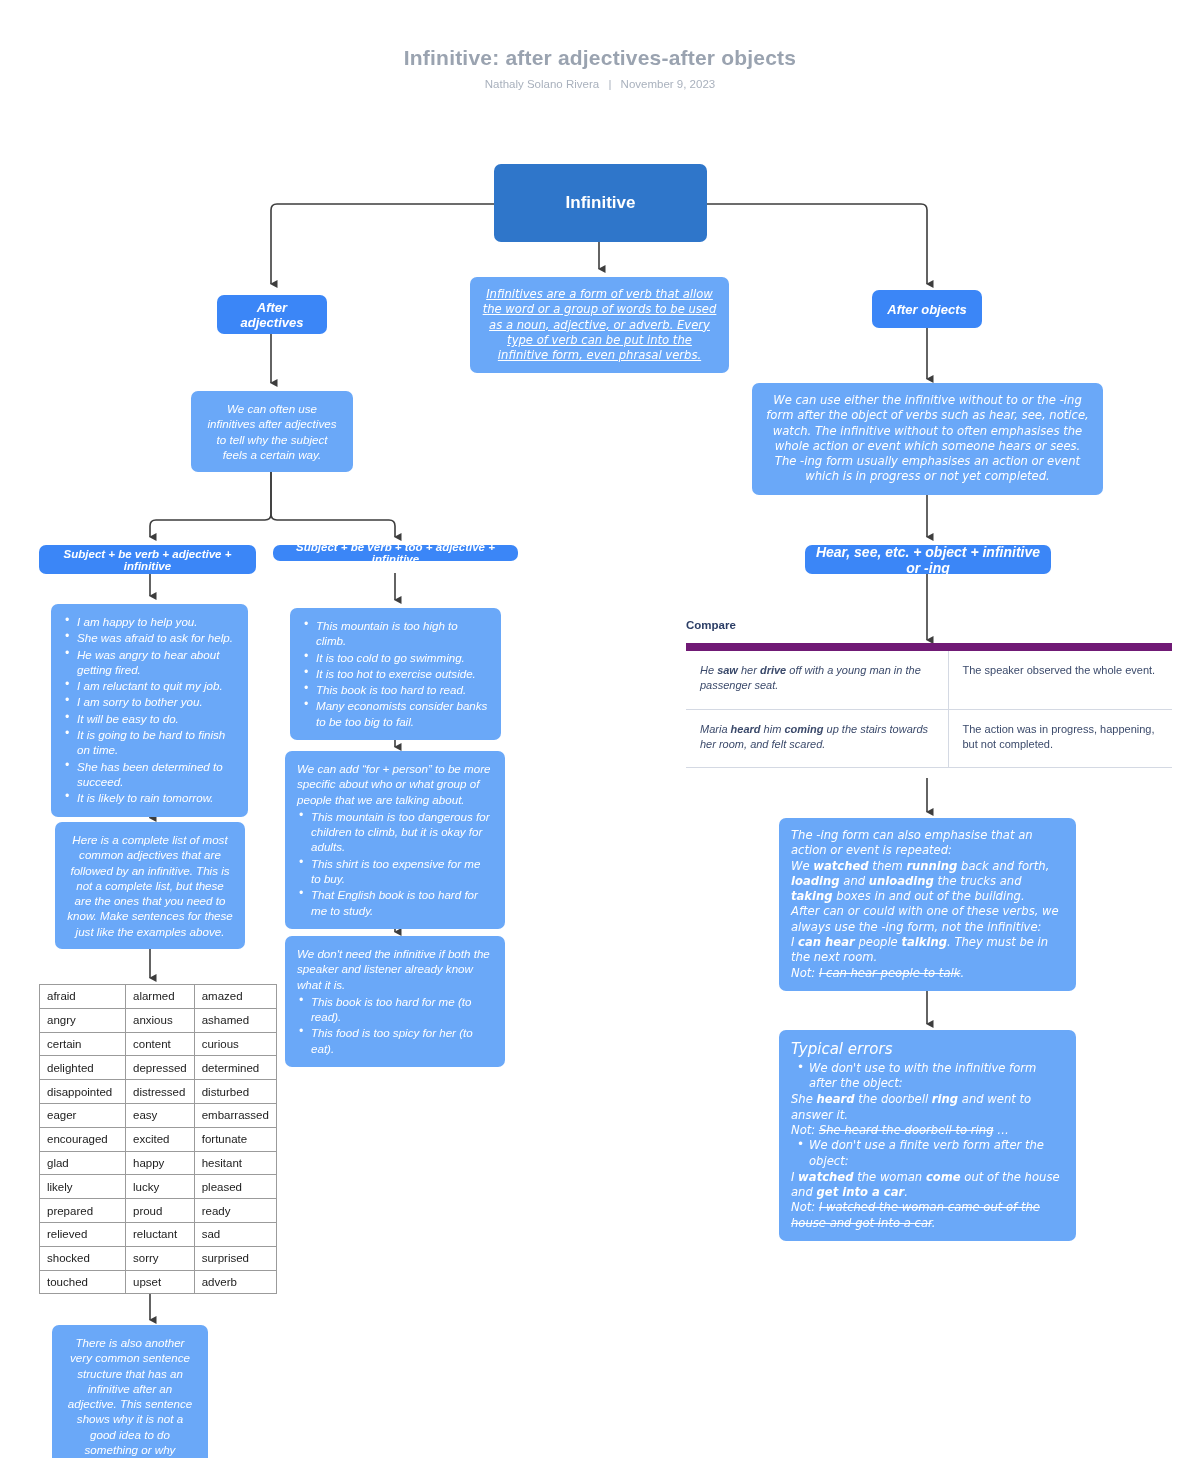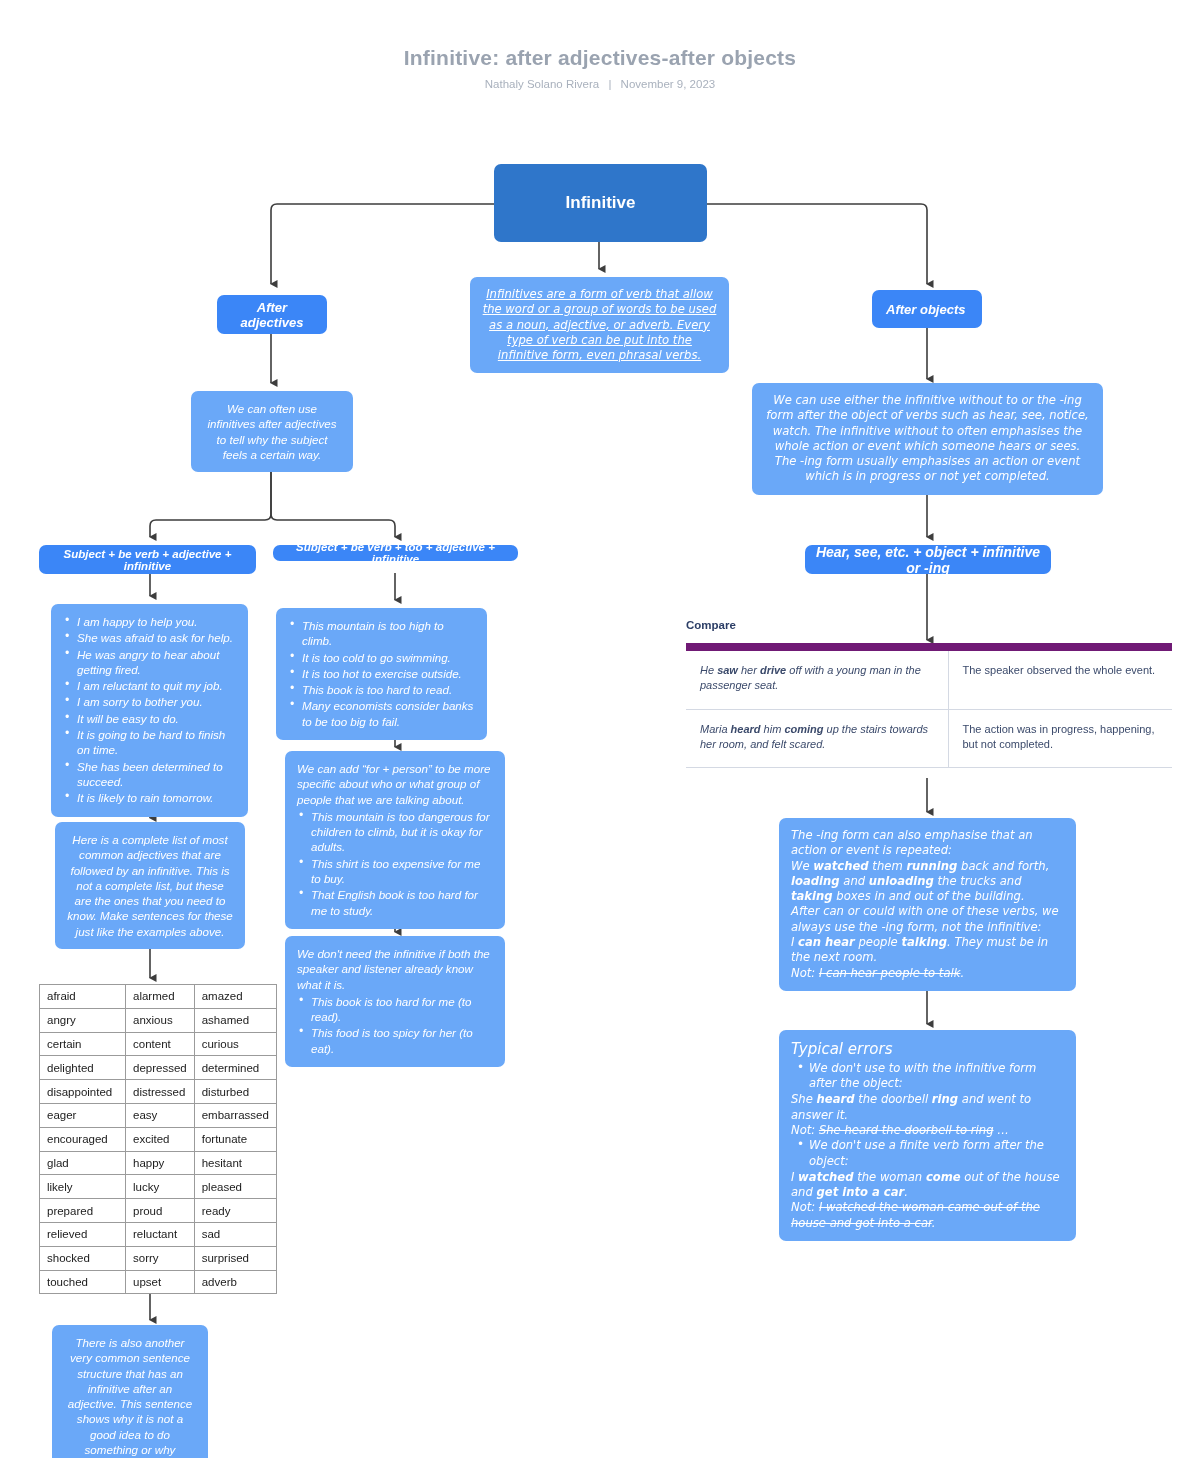--- a/index.html
+++ b/index.html
@@ -29,21 +29,21 @@
 
   
   .node { position: absolute; border-radius: 7px; color: #ffffff; }
   .node-root {
     background: #2f76ca;
     display: flex; align-items: center; justify-content: center;
     font-size: 17px; font-weight: bold;
   }
   .node-head {
     background: #3b86f7;
-    display: flex; align-items: center; 
+    display: flex; align-items: center; justify-content: center;
     font-size: 13px; font-weight: bold; font-style: italic;
     padding: 6px 14px; text-align: center;
   }
   .node-body {
     background: #6aa8f8;
     font-size: 11.6px; font-style: italic; line-height: 1.32;
     padding: 10px 12px;
   }
   .node-body.center { text-align: center; }
   .node-body ul { list-style: none; margin: 0; padding: 0; }
@@ -270,21 +270,21 @@
   </table>
 
   <div class="node node-body center" style="left:52px; top:1325px; width:156px;">
     <span>There is also another very common sentence structure that has an infinitive after an adjective. This sentence shows why it is not a good idea to do something or why something is impossible to do.</span>
   </div>
 
   <div class="node node-head" style="left:273px; top:545px; width:245px; height:16px; font-size:11.5px; padding:8px 8px;">
     <span>Subject + be verb + too + adjective + infinitive</span>
   </div>
 
-  <div class="node node-body" style="left:276px; top:608px; width:211px;">
+  <div class="node node-body" style="left:290px; top:608px; width:211px;">
     <ul>
       <li>This mountain is too high to climb.</li>
       <li>It is too cold to go swimming.</li>
       <li>It is too hot to exercise outside.</li>
       <li>This book is too hard to read.</li>
       <li>Many economists consider banks to be too big to fail.</li>
     </ul>
   </div>
 
   <div class="node node-body" style="left:285px; top:751px; width:220px;">

